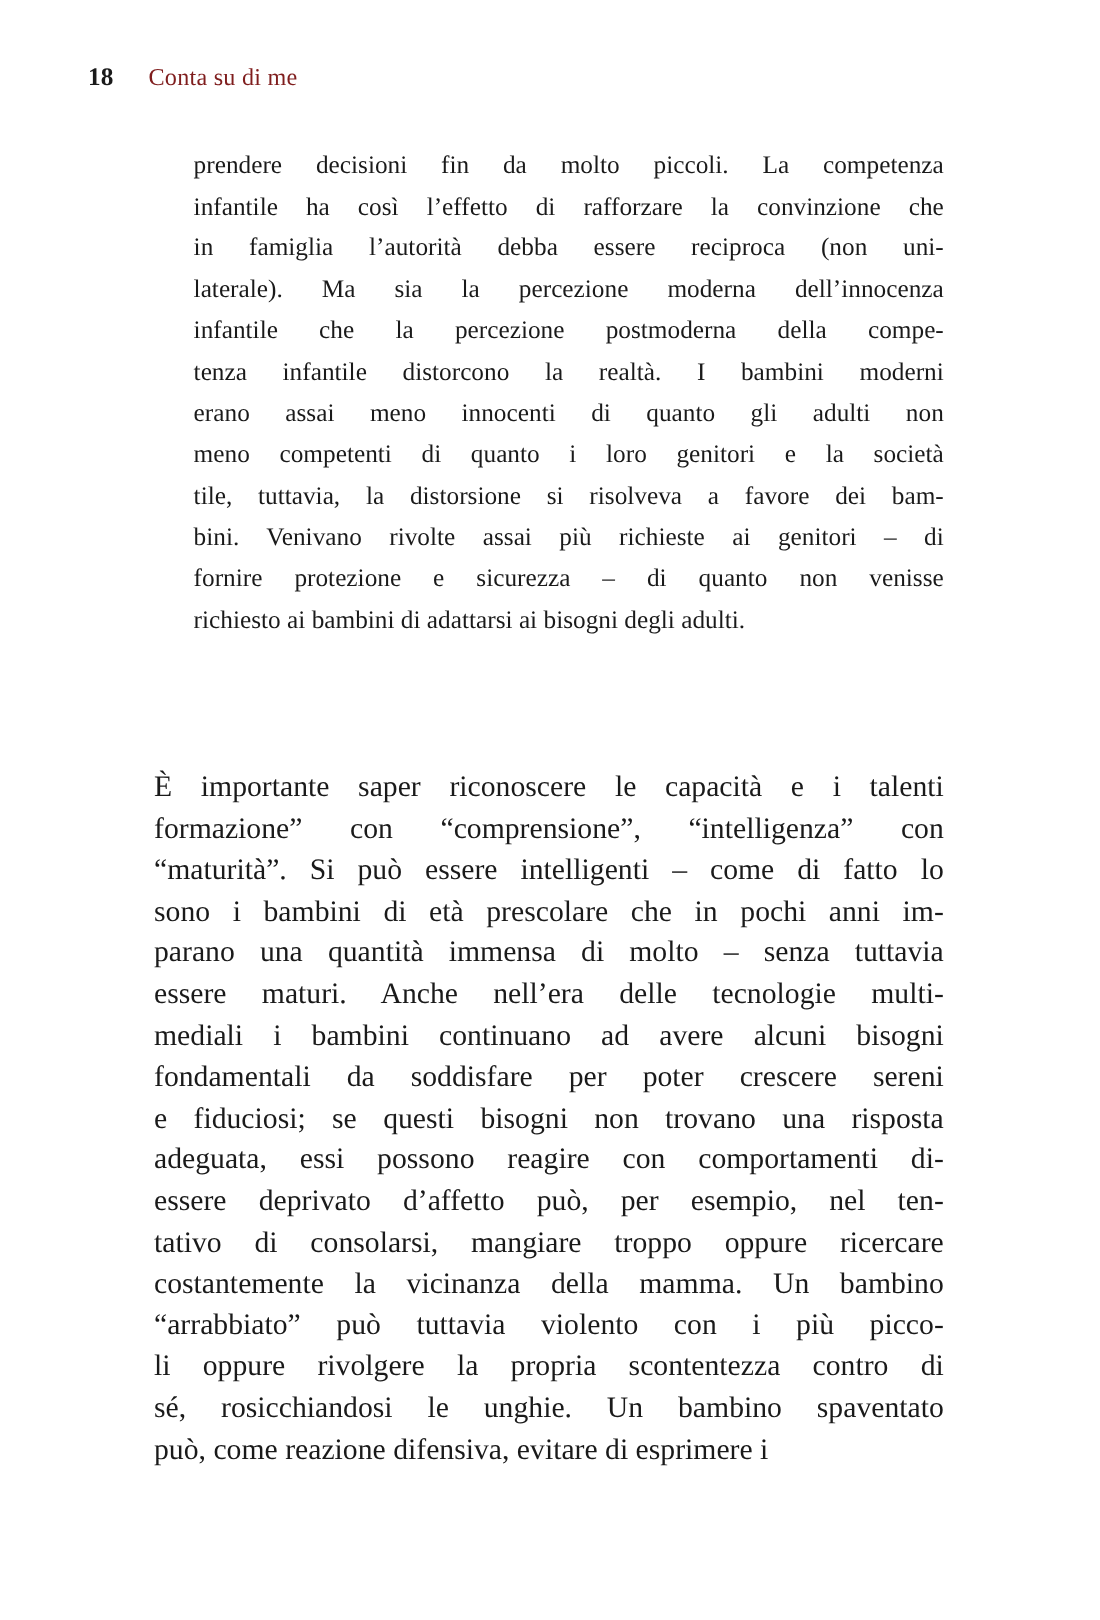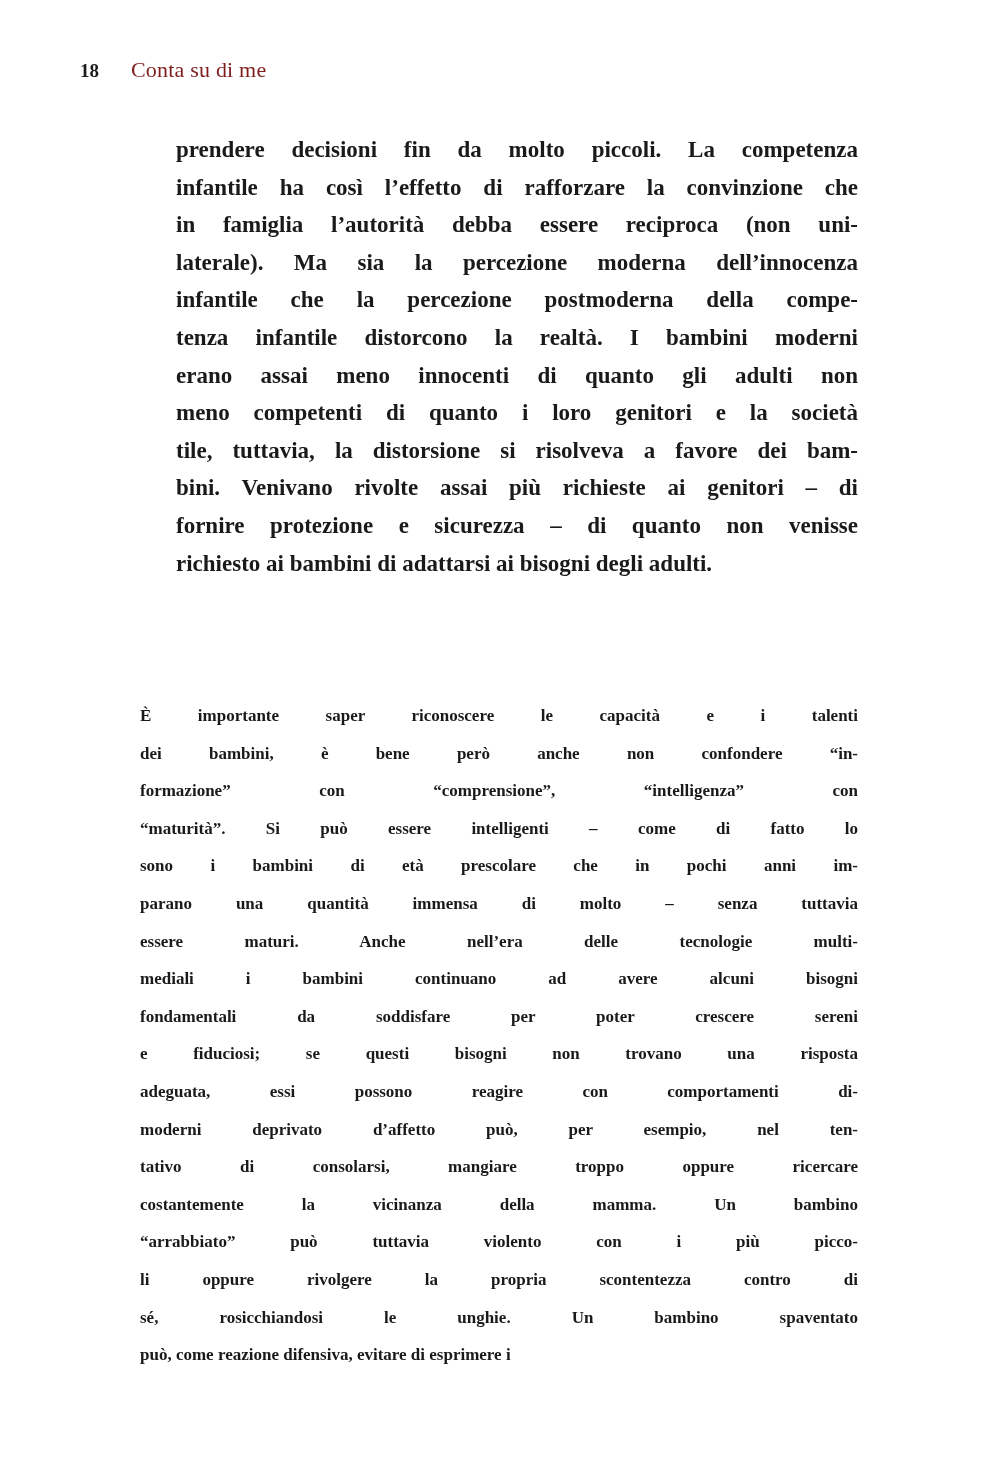--- a/index.html
+++ b/index.html
@@ -22,21 +22,21 @@
       overflow: hidden;
     }
     .page-header {
       position: absolute;
       top: 57px;
       left: 80px;
       white-space: nowrap;
     }
     .page-number {
       font-weight: bold;
-      font-size: 19px;
+      font-size: 23px;
       margin-right: 28px;
       color: #1a1a1a;
     }
     .running-title {
       font-size: 22px;
       color: #7f1d1d;
       letter-spacing: 0.2px;
     }
     .quote-block {
       position: absolute;
@@ -45,29 +45,28 @@
       width: 682px;
       font-size: 23px;
       line-height: 37.6px;
       color: #1a1a1a;
     }
     .body-block {
       position: absolute;
       top: 697px;
       left: 140px;
       width: 718px;
-      font-size: 17px;
+      font-size: 27px;
       line-height: 37.6px;
       color: #1a1a1a;
     }
     .line {
       text-align: justify;
       text-align-last: justify;
       white-space: normal;
-      font-weight: bold;
     }
     .line.last {
       text-align-last: left;
     }
   </style>
 </head>
 <body>
 
 <div class="page">
 
@@ -86,31 +85,30 @@
       <div class="line">erano assai meno innocenti di quanto gli adulti non</div>
       <div class="line">meno competenti di quanto i loro genitori e la società</div>
       <div class="line">tile, tuttavia, la distorsione si risolveva a favore dei bam-</div>
       <div class="line">bini. Venivano rivolte assai più richieste ai genitori – di</div>
       <div class="line">fornire protezione e sicurezza – di quanto non venisse</div>
       <div class="line last">richiesto ai bambini di adattarsi ai bisogni degli adulti.</div>
     </div>
 
   <div class="body-block" id="body-block">
       <div class="line">È importante saper riconoscere le capacità e i talenti</div>
-      <div class="line">dei bambini, è bene però anche non confondere “in-</div>
       <div class="line">formazione” con “comprensione”, “intelligenza” con</div>
       <div class="line">“maturità”. Si può essere intelligenti – come di fatto lo</div>
       <div class="line">sono i bambini di età prescolare che in pochi anni im-</div>
       <div class="line">parano una quantità immensa di molto – senza tuttavia</div>
       <div class="line">essere maturi. Anche nell’era delle tecnologie multi-</div>
       <div class="line">mediali i bambini continuano ad avere alcuni bisogni</div>
       <div class="line">fondamentali da soddisfare per poter crescere sereni</div>
       <div class="line">e fiduciosi; se questi bisogni non trovano una risposta</div>
       <div class="line">adeguata, essi possono reagire con comportamenti di-</div>
-      <div class="line">moderni deprivato d’affetto può, per esempio, nel ten-</div>
+      <div class="line">essere deprivato d’affetto può, per esempio, nel ten-</div>
       <div class="line">tativo di consolarsi, mangiare troppo oppure ricercare</div>
       <div class="line">costantemente la vicinanza della mamma. Un bambino</div>
       <div class="line">“arrabbiato” può tuttavia violento con i più picco-</div>
       <div class="line">li oppure rivolgere la propria scontentezza contro di</div>
       <div class="line">sé, rosicchiandosi le unghie. Un bambino spaventato</div>
       <div class="line last">può, come reazione difensiva, evitare di esprimere i</div>
     </div>
 
 </div>
 

